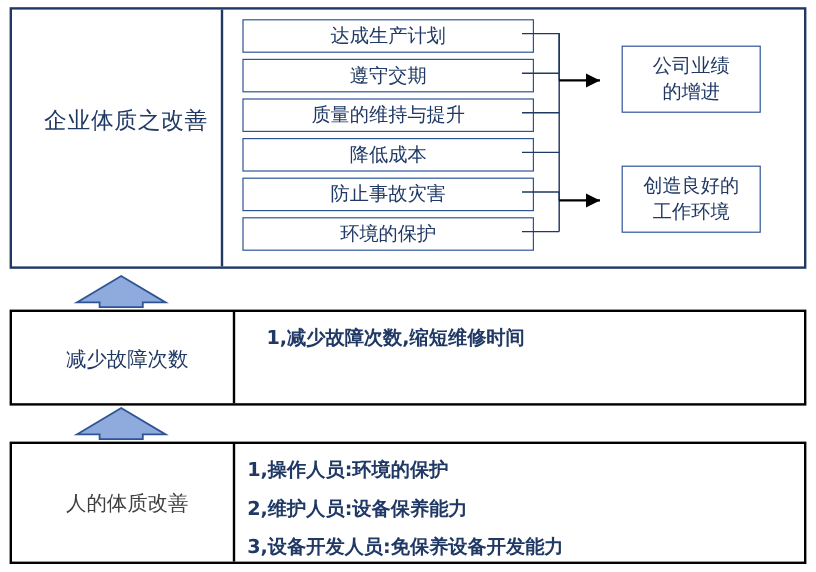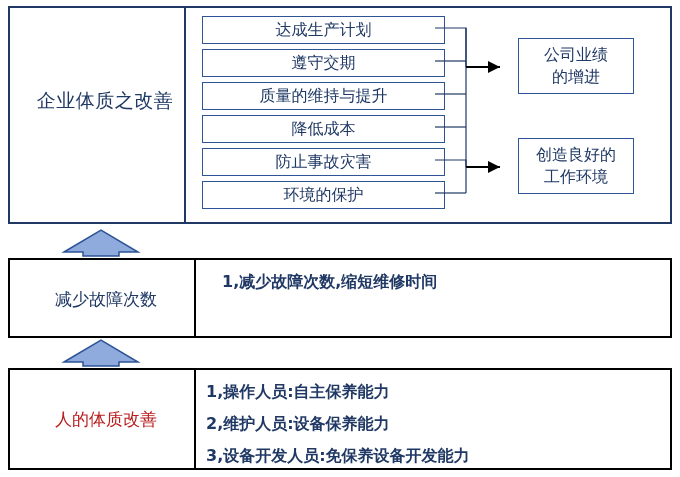--- a/index.html
+++ b/index.html
@@ -124,21 +124,21 @@
     background: #ffffff;
     position: absolute;
   }
   #bot-label {
     position: absolute;
     left: 8px;
     top: 38px;
     width: 176px;
     text-align: center;
     font-size: 17px;
-    color: #b91c1c;
+    color: #404040;
   }
   #bot-divider {
     position: absolute;
     left: 184px;
     top: 0;
     width: 2px;
     height: 98px;
     background: #000000;
   }
   .bot-line {
@@ -189,21 +189,21 @@
 
   <div id="mid-section">
     <div id="mid-label">减少故障次数</div>
     <div id="mid-divider"></div>
     <div class="mid-line" style="top:12px;margin-left:16px;">1,减少故障次数,缩短维修时间</div>
   </div>
 
   <div id="bot-section">
     <div id="bot-label">人的体质改善</div>
     <div id="bot-divider"></div>
-    <div class="bot-line" style="top:12px;">1,操作人员:自主保养能力</div>
+    <div class="bot-line" style="top:12px;">1,操作人员:环境的保护</div>
     <div class="bot-line" style="top:44px;">2,维护人员:设备保养能力</div>
     <div class="bot-line" style="top:76px;">3,设备开发人员:免保养设备开发能力</div>
   </div>
 
   <svg class="overlay" viewBox="0 0 680 477">
     <defs>
       <marker id="arrowhead" markerWidth="7" markerHeight="7" refX="6" refY="3" orient="auto">
         <path d="M0,0 L6,3 L0,6 z" fill="#000000"></path>
       </marker>
     </defs>

